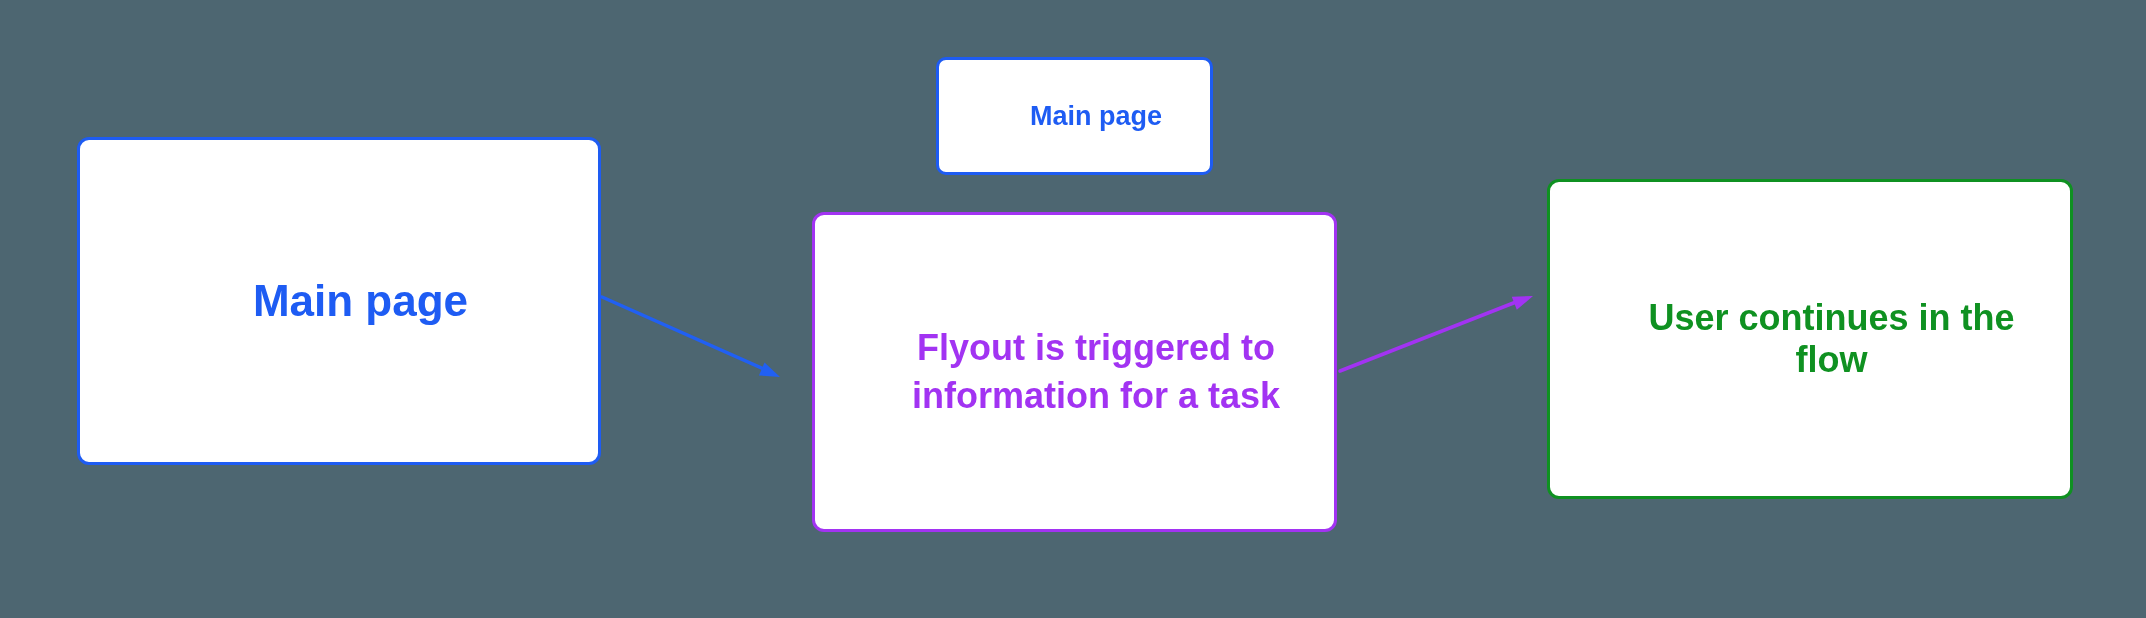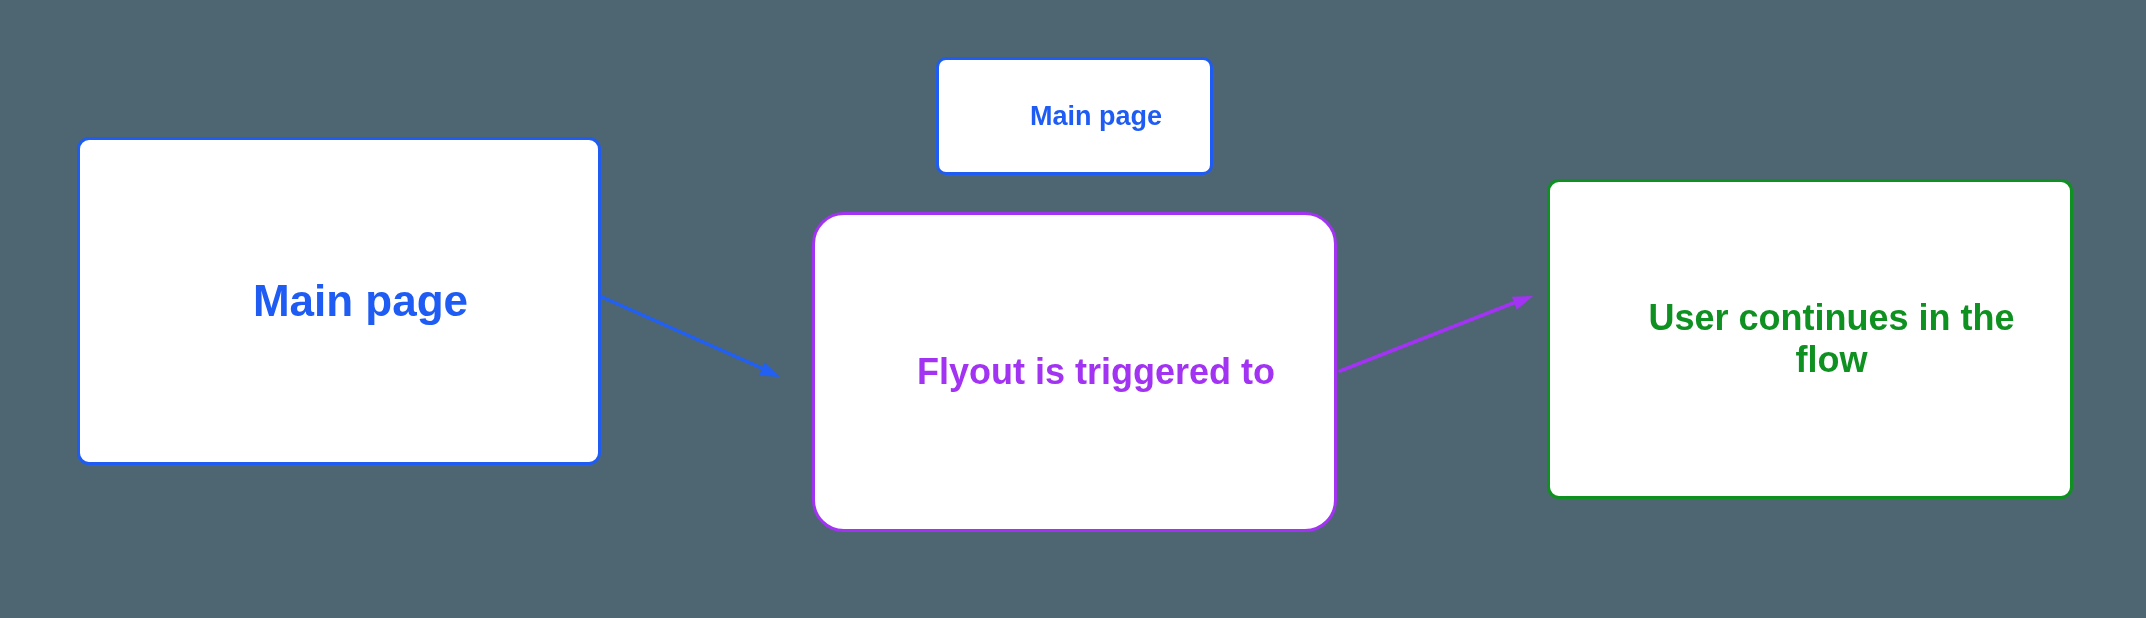--- a/index.html
+++ b/index.html
@@ -90,23 +90,24 @@
   </svg>
 
   <div class="node" id="node-main-page" style="border-color: rgb(30, 92, 243); color: rgb(30, 92, 243);">
     <span class="node-label">Main page</span>
   </div>
 
   <div class="node" id="node-main-page-mini" style="border-color: rgb(30, 92, 243); color: rgb(30, 92, 243);">
     <span class="node-label">Main page</span>
   </div>
 
-  <div class="node" id="node-flyout" style="border-color: rgb(162, 51, 242); color: rgb(162, 51, 242); border-radius: 32px;">
+  <div class="node" id="node-flyout" style="border-color: rgb(162, 51, 242); color: rgb(162, 51, 242);">
     <span class="node-label">
       <span class="node-line">Flyout is triggered to</span>
+      <span class="node-line">information for a task</span>
     </span>
   </div>
 
   <div class="node" id="node-user-continues" style="border-color: rgb(15, 145, 33); color: rgb(15, 145, 33);">
     <span class="node-label">User continues in the flow</span>
   </div>
 
 </div>
 
 </body></html>

